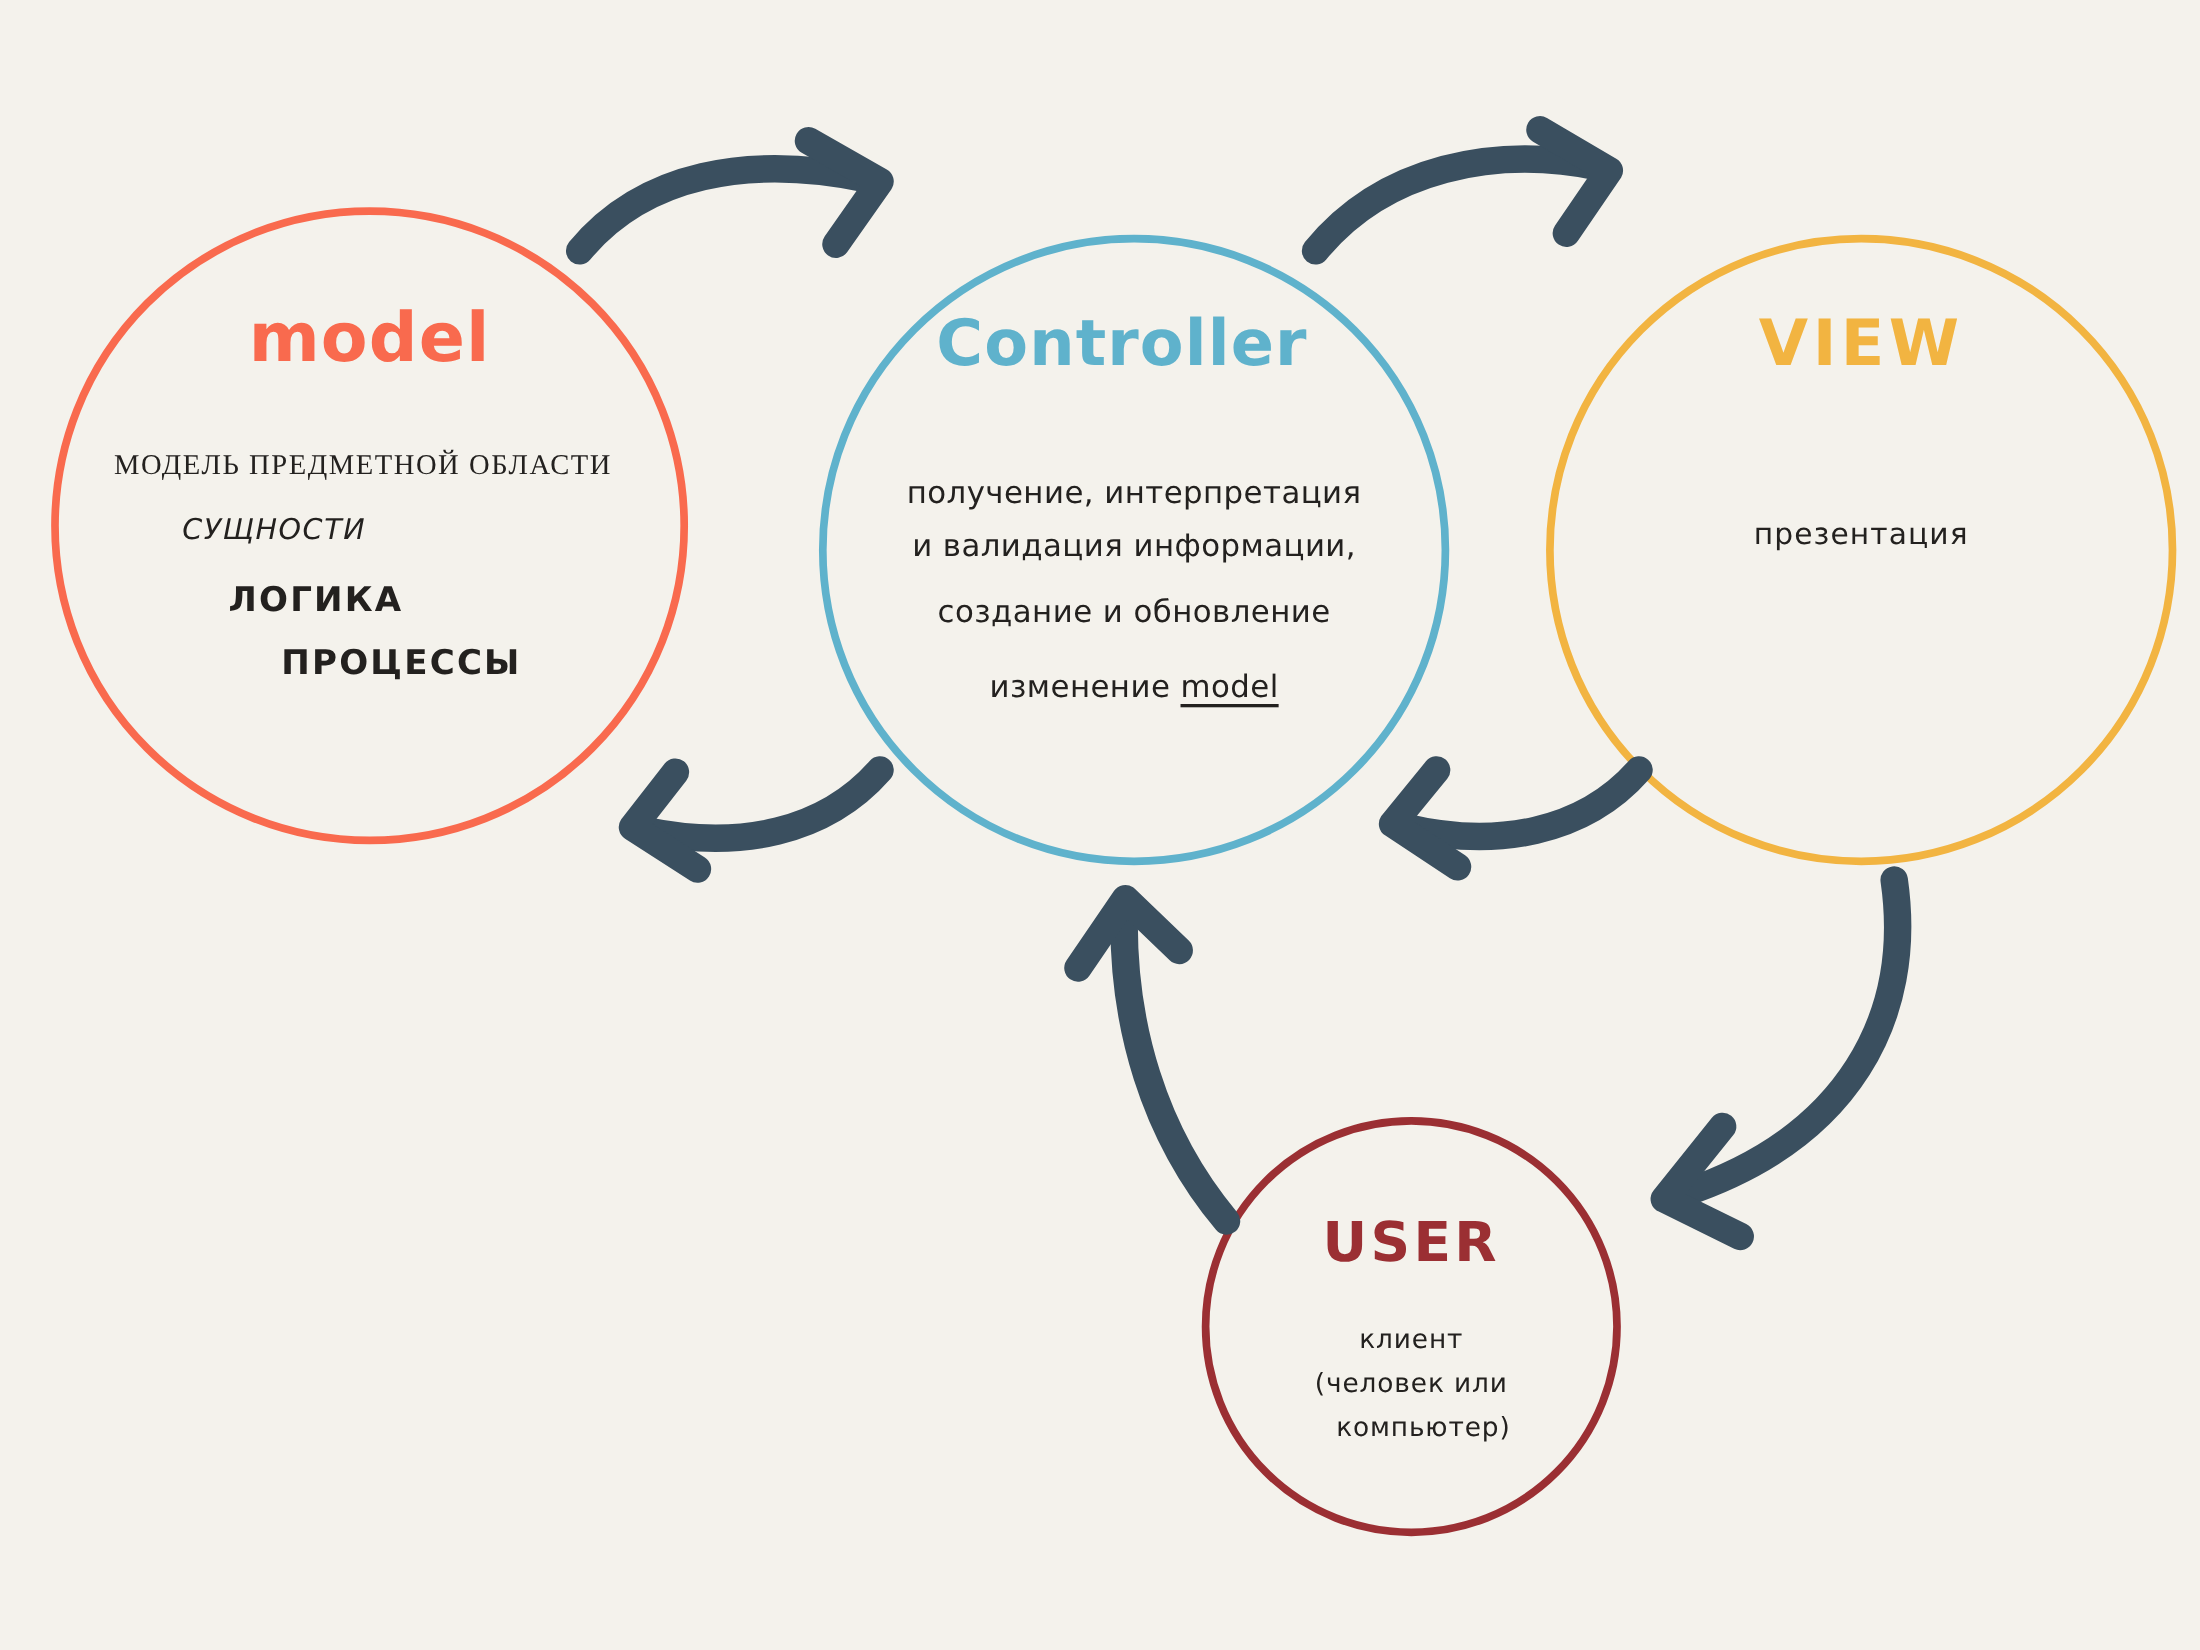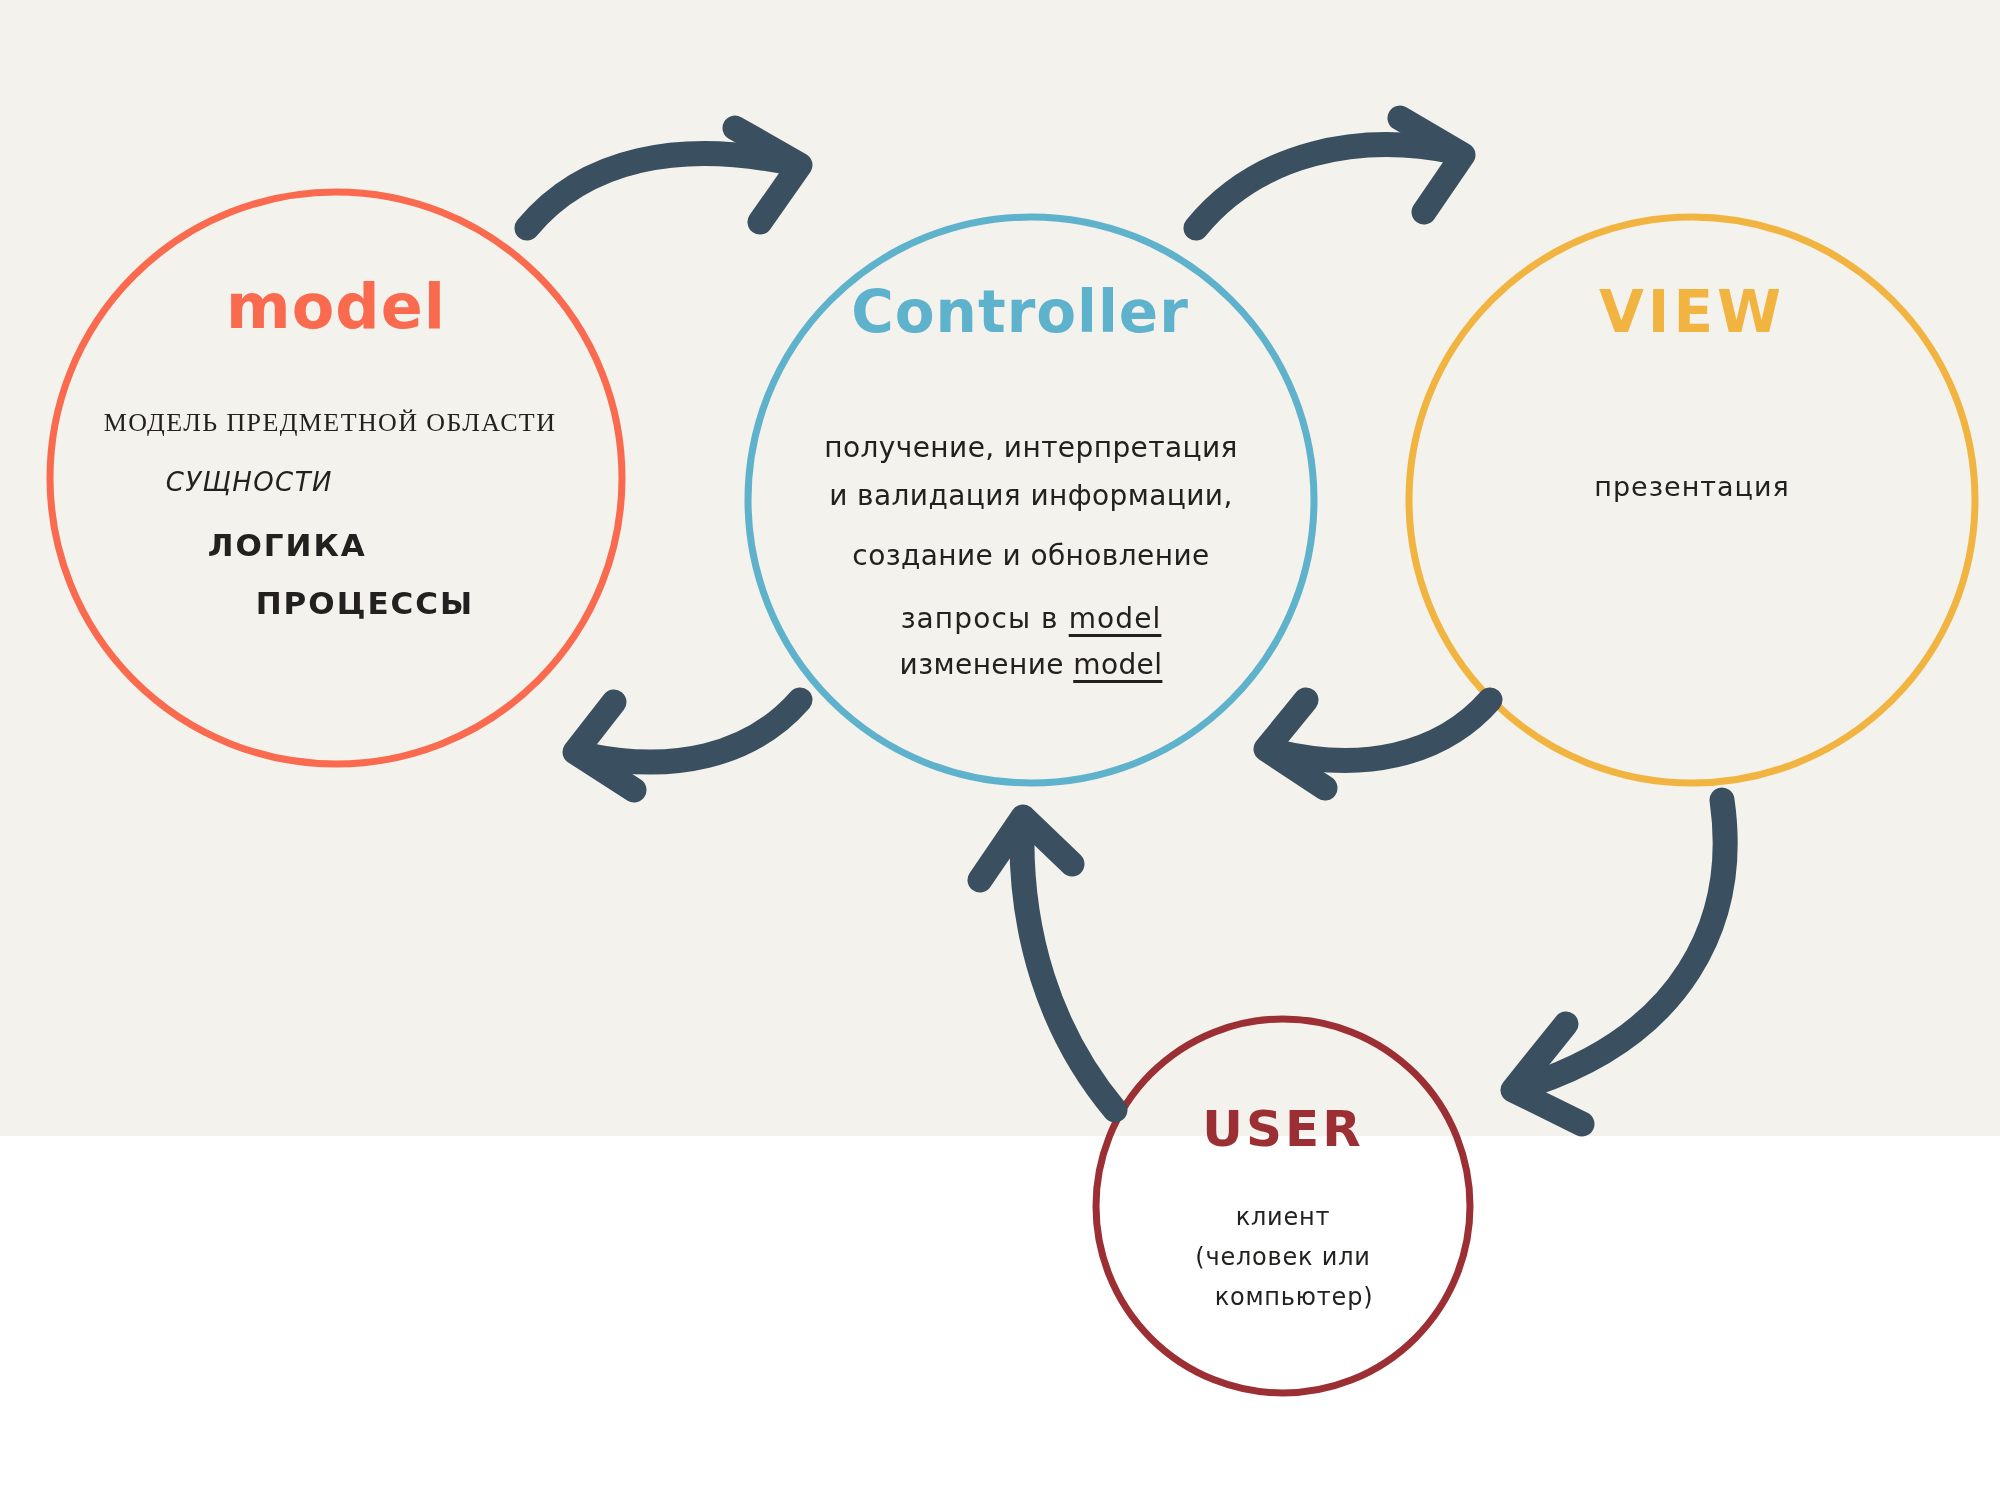--- a/index.html
+++ b/index.html
@@ -8,21 +8,21 @@
   }
   body {
     width: 2000px;
     height: 1500px;
     overflow: hidden;
     font-family: "DejaVu Sans", sans-serif;
   }
   #stage {
     position: relative;
     width: 2000px;
-    height: 1136px;
+    height: 1500px;
     background: #f4f2ec;
   }
   #canvas {
     position: absolute;
     left: 0;
     top: 0;
     width: 2000px;
     height: 1500px;
   }
   .node-label {
@@ -163,21 +163,20 @@
 
   <div class="node-label body-text" style="left:1031px; top:428px; width:0;">
     <div style="display:inline-block; transform:translateX(-50%); text-align:center;">
       <div class="ctrl-line">получение, интерпретация</div>
       <div style="height:8px;"></div>
       <div class="ctrl-line">и валидация информации,</div>
       <div style="height:20px;"></div>
       <div class="ctrl-line">создание и обновление</div>
       <div style="height:4px;"></div>
       <div style="height:20px;"></div>
-      <div class="ctrl-line small-caps"><span>запросы в </span><span class="u">model</span></div>
       <div style="height:6px;"></div>
       <div class="ctrl-line"><span>изменение </span><span class="u">model</span></div>
     </div>
   </div>
 
   <div class="node-label title title-view" style="left:1692px; top:278px; width:0;">
     <span style="display:inline-block; transform:translateX(-50%);">VIEW</span>
   </div>
 
   <div class="node-label body-text" style="left:1692px; top:468px; width:0;">

